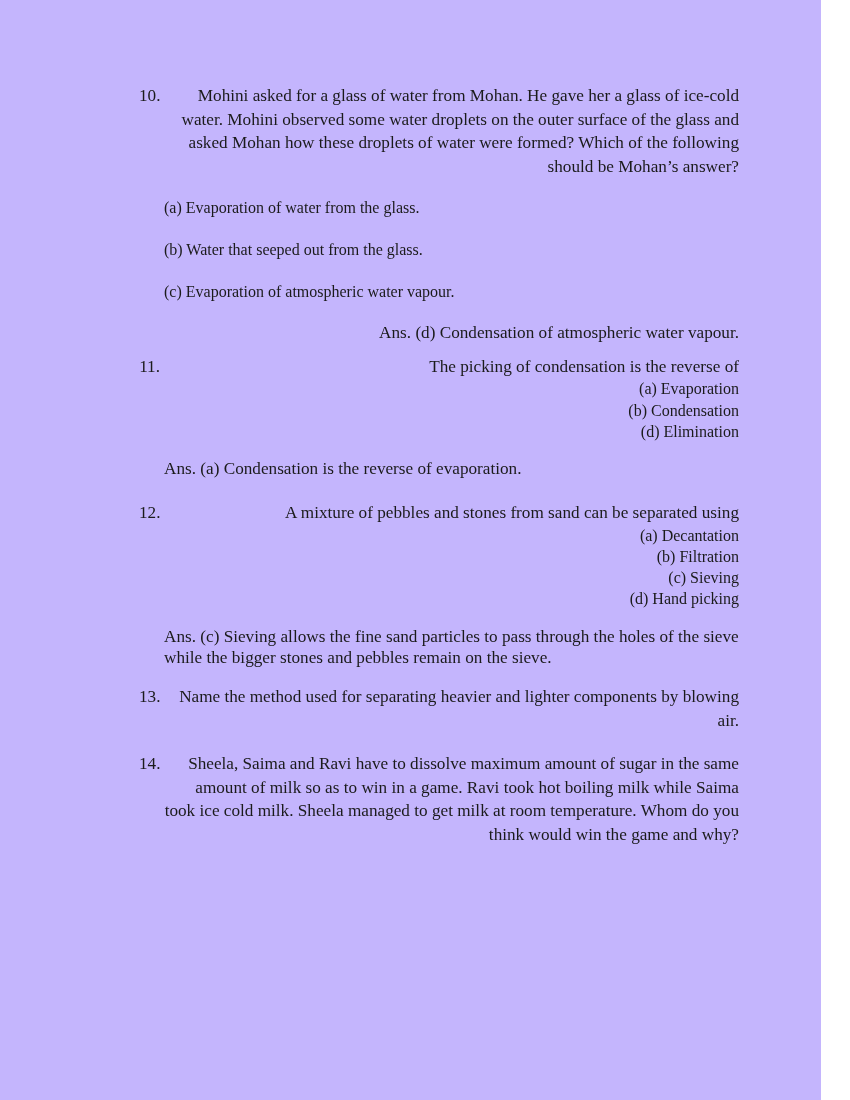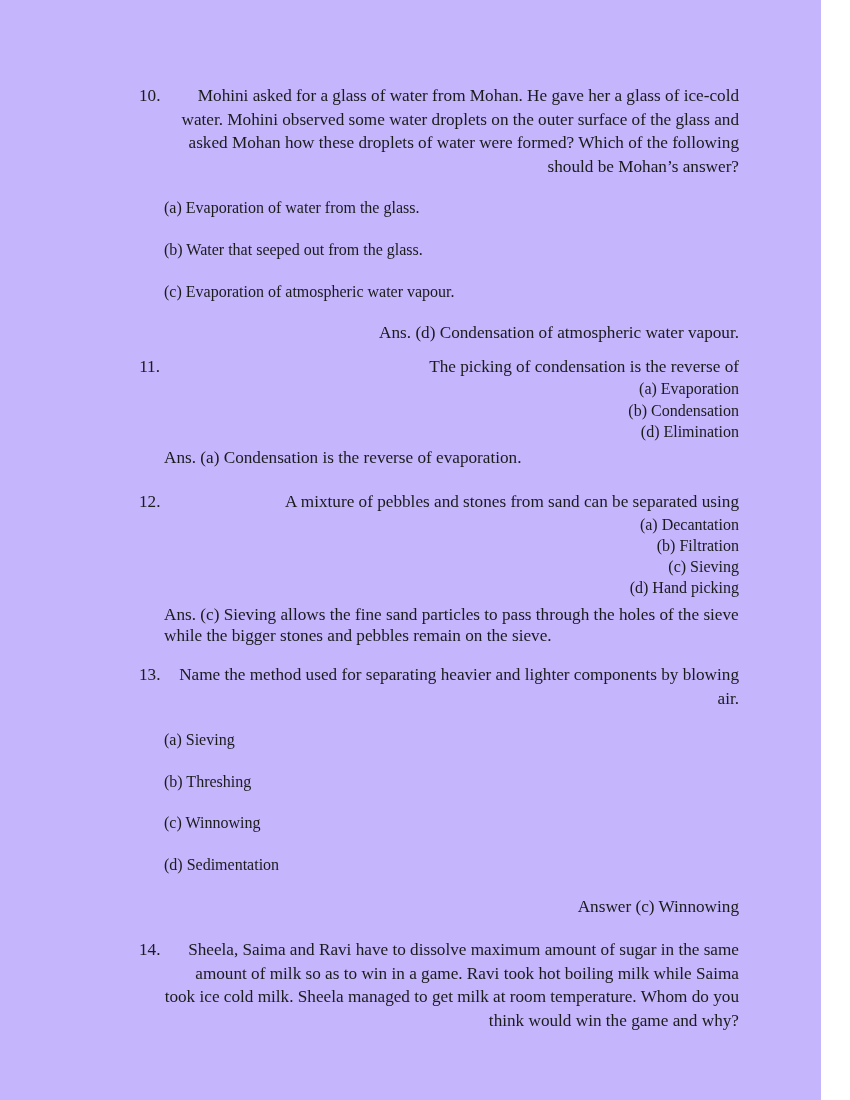--- a/index.html
+++ b/index.html
@@ -66,21 +66,21 @@
   
   .opts-tight .opt { margin-top: 0px; line-height: 21.2px; text-align: right; }
 
   .ansline {
     font-size: 17.2px;
     line-height: 23.6px;
     color: #1b1b1b;
     padding-left: 25px;
   }
   .opts-loose .ansline { margin-top: 18px; text-align: right; }
-  .opts-tight .ansline { margin-top: 5px; line-height: 21.2px; }
+  .opts-tight .ansline { margin-top: 16px; line-height: 21.2px; }
 
   
   .gap-q11 { height: 10px; }
   .gap-q12 { height: 22px; }
   .gap-q13 { height: 17px; }
   .gap-q14 { height: 20px; }
 </style>
 </head>
 <body>
 
@@ -124,27 +124,20 @@
       <div class="opt">(d) Hand picking</div>
       <div class="ansline">Ans. (c) Sieving allows the fine sand particles to pass through the holes of the sieve while the bigger stones and pebbles remain on the sieve.</div>
     </div>
 
     <div class="gap-q13"></div>
 
     <div class="qblock">
       <div class="qnum">13.</div>
       <div class="qtext">Name the method used for separating heavier and lighter components by blowing air.</div>
     </div>
-    <div class="opts-loose">
-      <div class="opt">(a) Sieving</div>
-      <div class="opt">(b) Threshing</div>
-      <div class="opt">(c) Winnowing</div>
-      <div class="opt">(d) Sedimentation</div>
-      <div class="ansline">Answer (c) Winnowing</div>
-    </div>
 
     <div class="gap-q14"></div>
 
     <div class="qblock">
       <div class="qnum">14.</div>
       <div class="qtext">Sheela, Saima and Ravi have to dissolve maximum amount of sugar in the same amount of milk so as to win in a game. Ravi took hot boiling milk while Saima took ice cold milk. Sheela managed to get milk at room temperature. Whom do you think would win the game and why?</div>
     </div>
 
   </div>
 </div>

